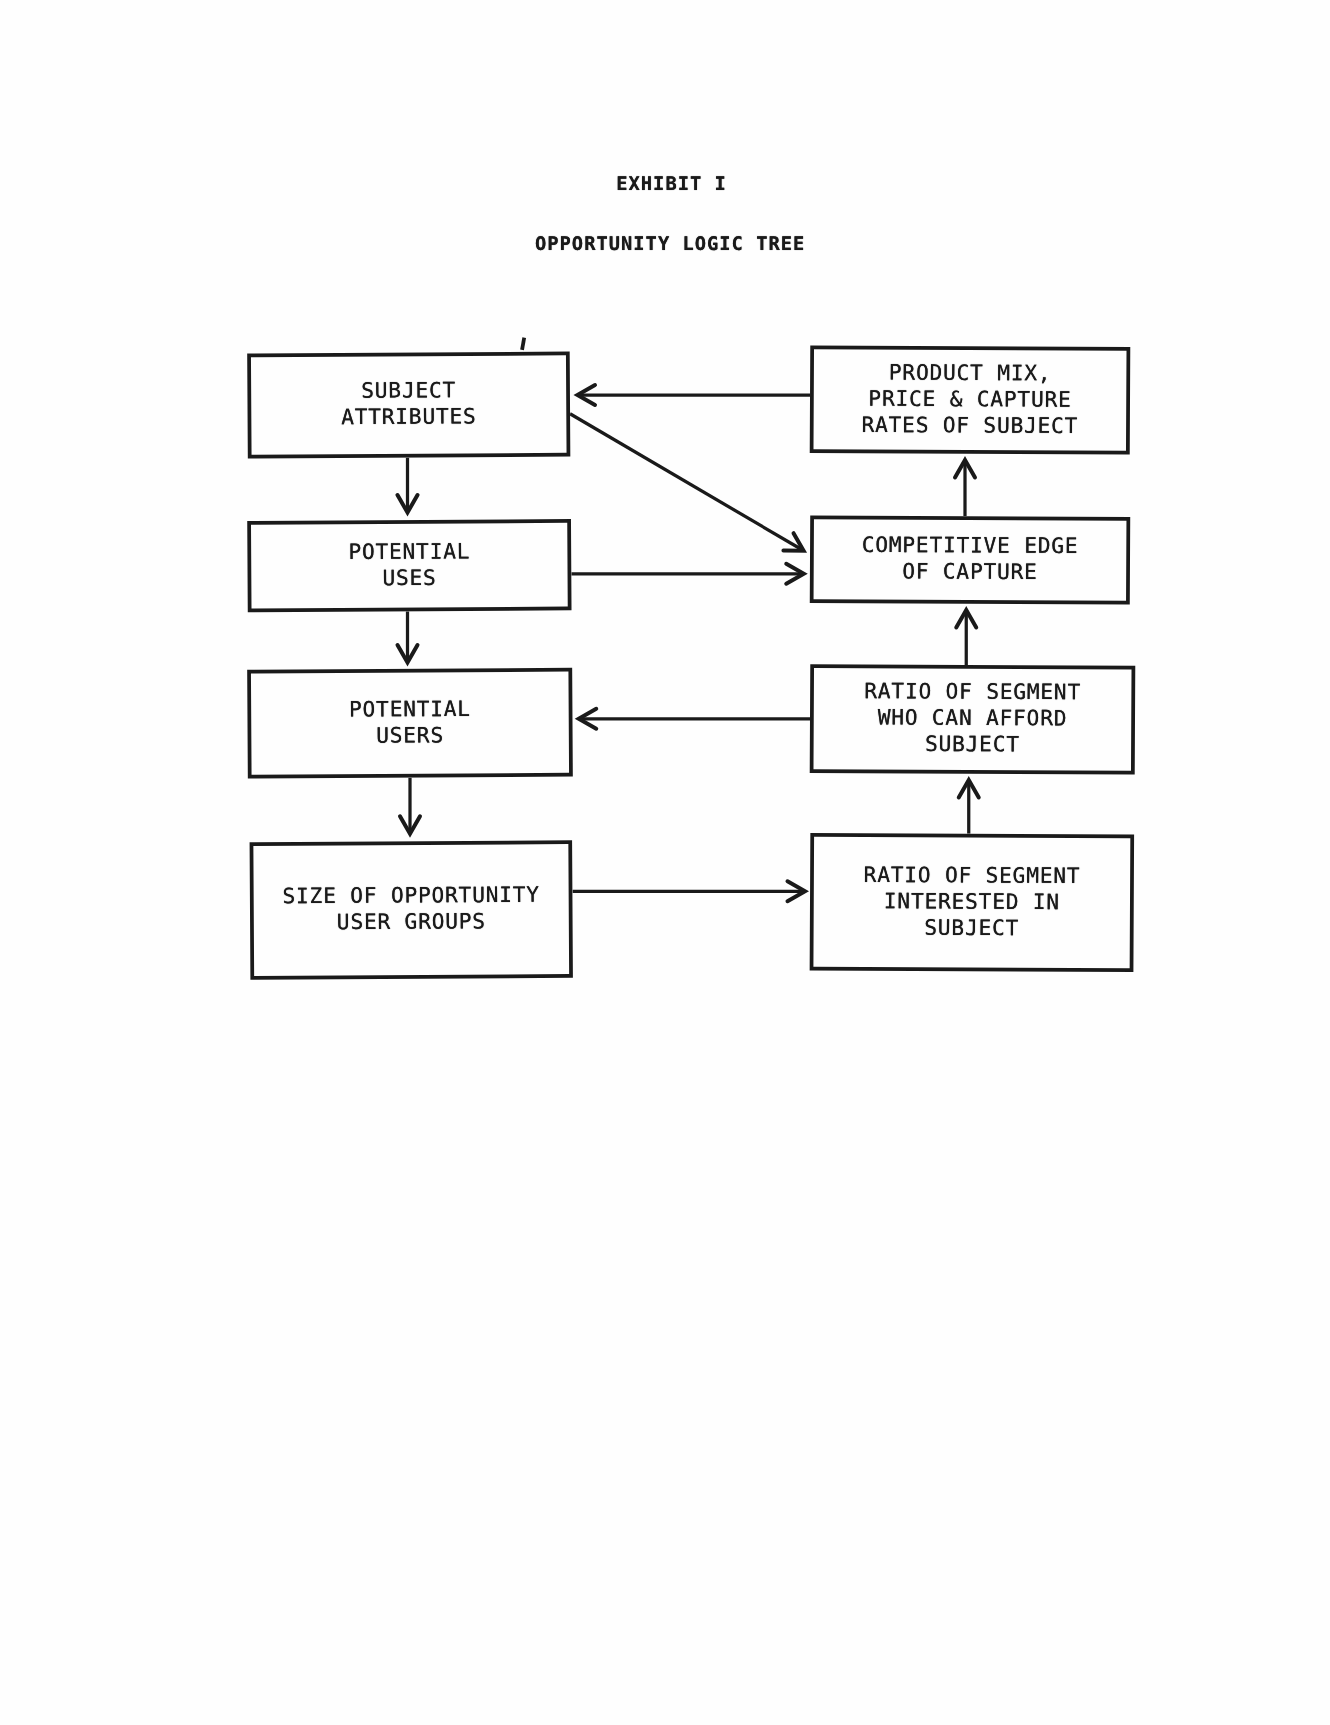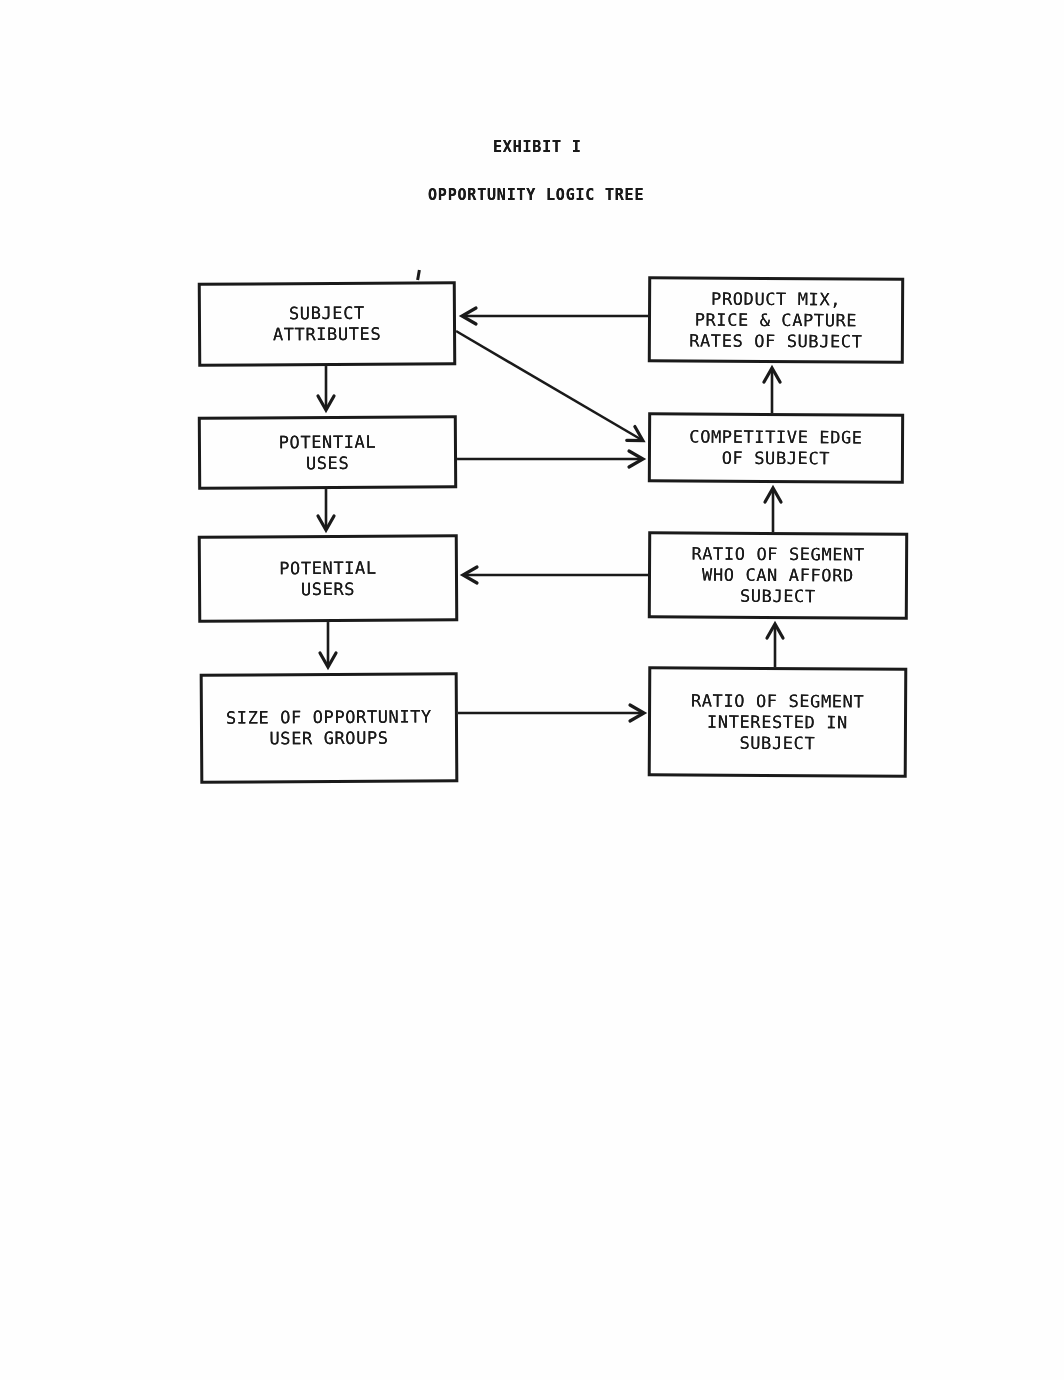--- a/index.html
+++ b/index.html
@@ -90,21 +90,21 @@
 RATES OF SUBJECT</span>
   </div>
 
   <div class="node rot-ccw" style="left:198px;top:416px;width:259px;height:73px;">
     <span>POTENTIAL
 USES</span>
   </div>
 
   <div class="node rot-cw" style="left:648px;top:413px;width:256px;height:70px;">
     <span>COMPETITIVE EDGE
-OF SUBJECT</span>
+OF CAPTURE</span>
   </div>
 
   <div class="node rot-ccw" style="left:198px;top:535px;width:260px;height:87px;">
     <span>POTENTIAL
 USERS</span>
   </div>
 
   <div class="node rot-cw" style="left:648px;top:532px;width:260px;height:87px;">
     <span>RATIO OF SEGMENT
 WHO CAN AFFORD

